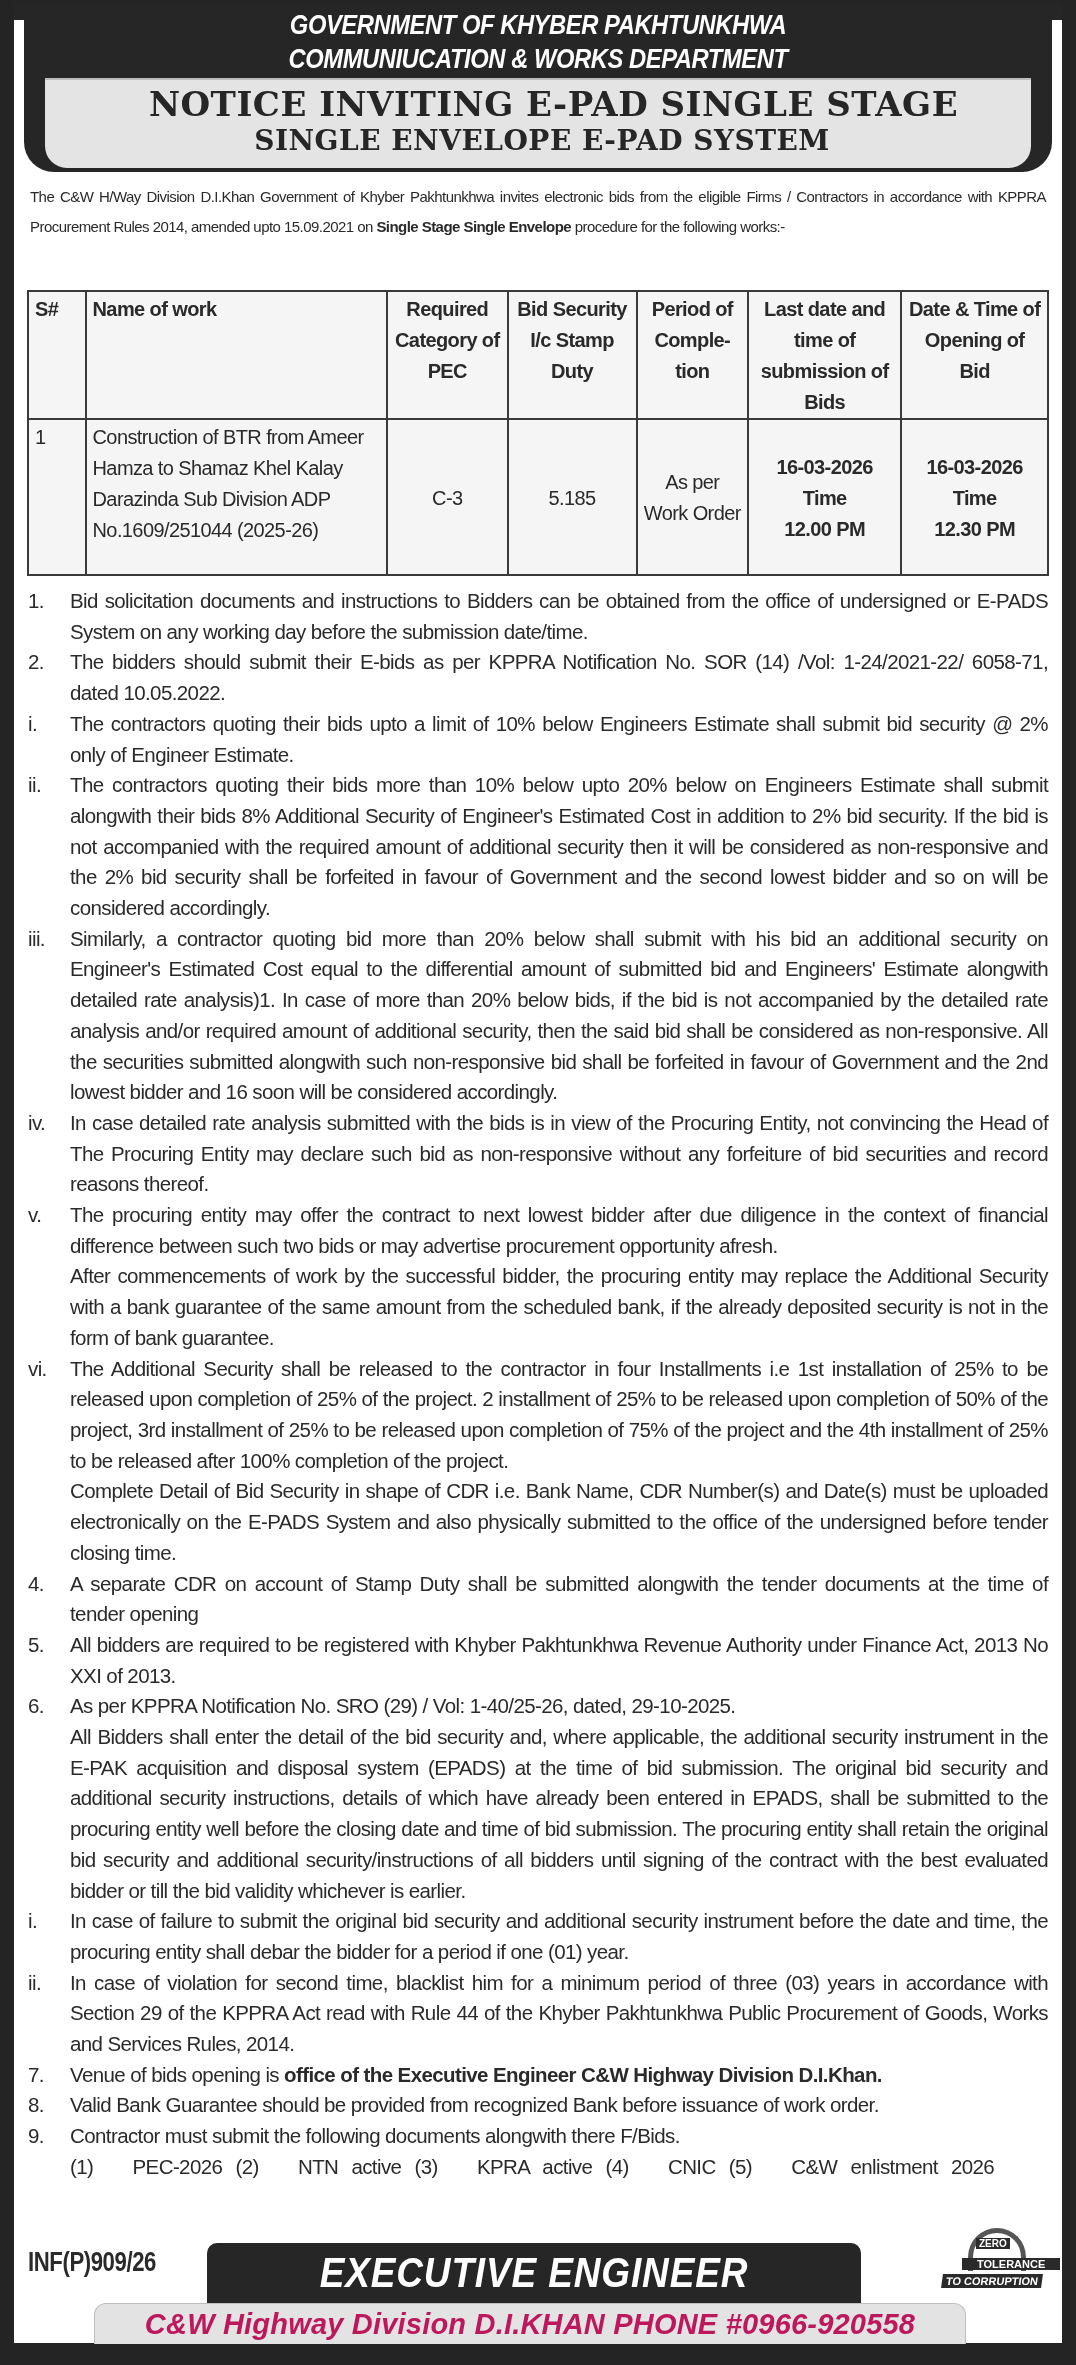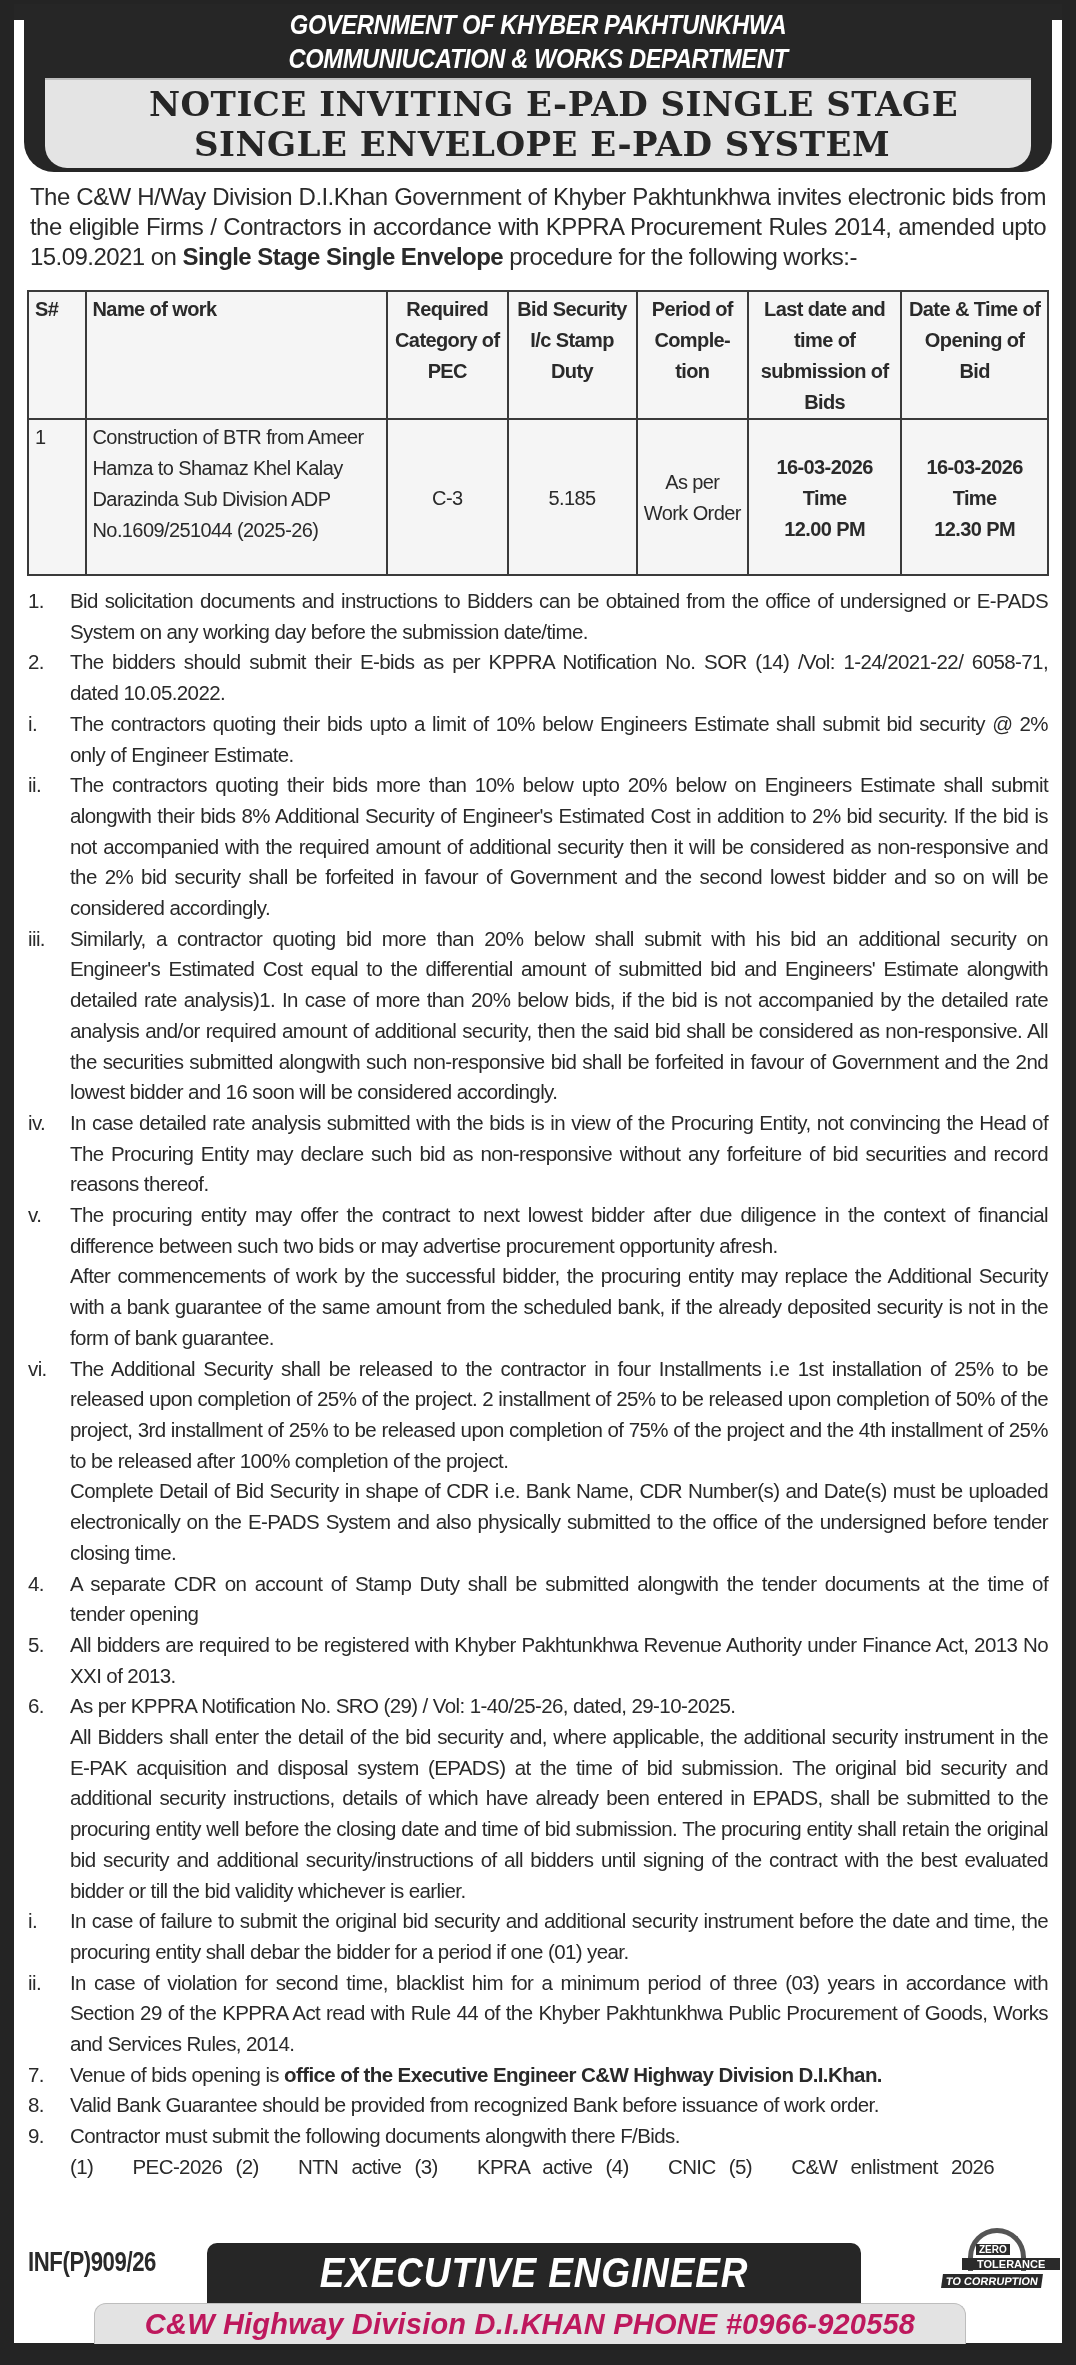--- a/index.html
+++ b/index.html
@@ -7,23 +7,23 @@
   .frame { position: absolute; left: 0; top: 0; width: 1076px; height: 2365px; box-sizing: border-box; border-left: 14px solid #242424; border-right: 14px solid #242424; border-top: 4px solid #242424; border-bottom: 22px solid #242424; background: #ffffff; }
   .hdr { position: absolute; left: 14px; top: 4px; width: 1048px; height: 168px; }
   .hdr .dark { position: absolute; left: 10px; right: 10px; top: 0; bottom: 0; background: #262626; border-radius: 0 0 30px 30px; }
   .hdr .topfill { position: absolute; left: 0; right: 0; top: 0; height: 16px; background: #262626; }
   .gov1, .gov2 { position: absolute; left: 0; right: 0; text-align: center; color: #ffffff; font-style: italic; font-weight: bold; font-size: 27px; letter-spacing: -0.5px; transform: scaleX(0.88); }
   .gov1 { top: 6px; }
   .gov2 { top: 40px; }
   .titlepanel { position: absolute; left: 31px; right: 31px; top: 74px; height: 88px; background: #e4e4e4; border-radius: 0 0 22px 22px; border-top: 2px solid #bdbdbd; }
   .t1, .t2 { position: absolute; left: 0; right: 0; text-align: center; font-family: "DejaVu Serif", serif; font-weight: bold; color: #262626; letter-spacing: 0.5px; }
   .t1 { top: 4px; font-size: 34px; margin-left: 31px; }
-  .t2 { top: 44px; font-size: 34px; margin-left: 8px; }
+  .t2 { top: 44px; font-size: 28px; margin-left: 8px; }
   
-  .intro { position: absolute; left: 30px; width: 1016px; top: 182px; font-size: 24px; line-height: 30px; text-align: justify; letter-spacing: -0.55px; }
+  .intro { position: absolute; left: 30px; width: 1016px; top: 182px; font-size: 15px; line-height: 30px; text-align: justify; letter-spacing: -0.55px; }
   .intro b { font-weight: bold; }
   
   table.works { position: absolute; left: 27px; top: 290px; width: 1022px; border-collapse: collapse; background: #f5f5f5; font-size: 20px; letter-spacing: -0.6px; }
   table.works th, table.works td { border: 2px solid #3a3a3a; vertical-align: top; line-height: 31px; padding: 2px 6px 0 6px; }
   table.works th { font-weight: bold; text-align: center; height: 124px; }
   table.works th.left, table.works td.left { text-align: left; }
   table.works td { height: 152px; }
   table.works td.mid { vertical-align: middle; text-align: center; }
   table.works td.bold { font-weight: bold; margin-top: 27px; }
   .c1 { width: 44px; } .c2 { width: 291px; } .c3 { width: 107px; } .c4 { width: 116px; } .c5 { width: 98px; } .c6 { width: 140px; } .c7 { width: 134px; }
@@ -34,21 +34,21 @@
   .item b { font-weight: bold; }
   .docs { padding-left: 42px; word-spacing: 8px; }
   
   .inf { position: absolute; left: 28px; top: 2247px; font-weight: bold; font-size: 27px; color: #2a2a2a; transform: scaleX(0.82); transform-origin: left top; letter-spacing: -0.5px; }
   .ee { position: absolute; left: 207px; top: 2243px; width: 654px; height: 82px; background: #262626; border-radius: 10px 10px 0 0; }
   .ee span { position: absolute; left: 0; right: 0; top: 6px; text-align: center; color: #ffffff; font-size: 42px; font-weight: bold; font-style: italic; letter-spacing: 1px; transform: scaleX(0.88); }
   .cw { position: absolute; left: 94px; top: 2303px; width: 870px; height: 40px; background: #e3e3e3; border-radius: 12px 12px 0 0; border: 1px solid #bdbdbd; border-bottom: none; }
   .cw span { position: absolute; left: 0; right: 0; top: 4px; text-align: center; font-size: 29px; font-weight: bold; font-style: italic; color: #be185d; letter-spacing: 0.2px; }
   .zt { position: absolute; left: 940px; top: 2228px; width: 112px; height: 72px; }
   .zt .arch { position: absolute; left: 28px; top: 0; width: 48px; height: 38px; border: 5px solid #555; border-bottom: none; border-radius: 30px 30px 0 0; }
-  .zt .z1 { position: absolute; left: 36px; top: 16px; background: #2a2a2a; color: #fff; font-size: 10px; font-weight: bold; padding: 0 3px; }
+  .zt .z1 { position: absolute; left: 36px; top: 10px; background: #2a2a2a; color: #fff; font-size: 10px; font-weight: bold; padding: 0 3px; }
   .zt .z2 { position: absolute; left: 22px; top: 30px; background: #2a2a2a; color: #fff; font-size: 11px; font-weight: bold; padding: 0 15px; }
   .zt .z3 { position: absolute; left: 2px; top: 46px; background: #2a2a2a; color: #fff; font-size: 11px; font-weight: bold; padding: 1px 4px; transform: skewX(-8deg); }
 </style>
 </head>
 <body>
 
 <div class="frame"></div>
 
 <div class="hdr">
   <div class="dark"></div>

